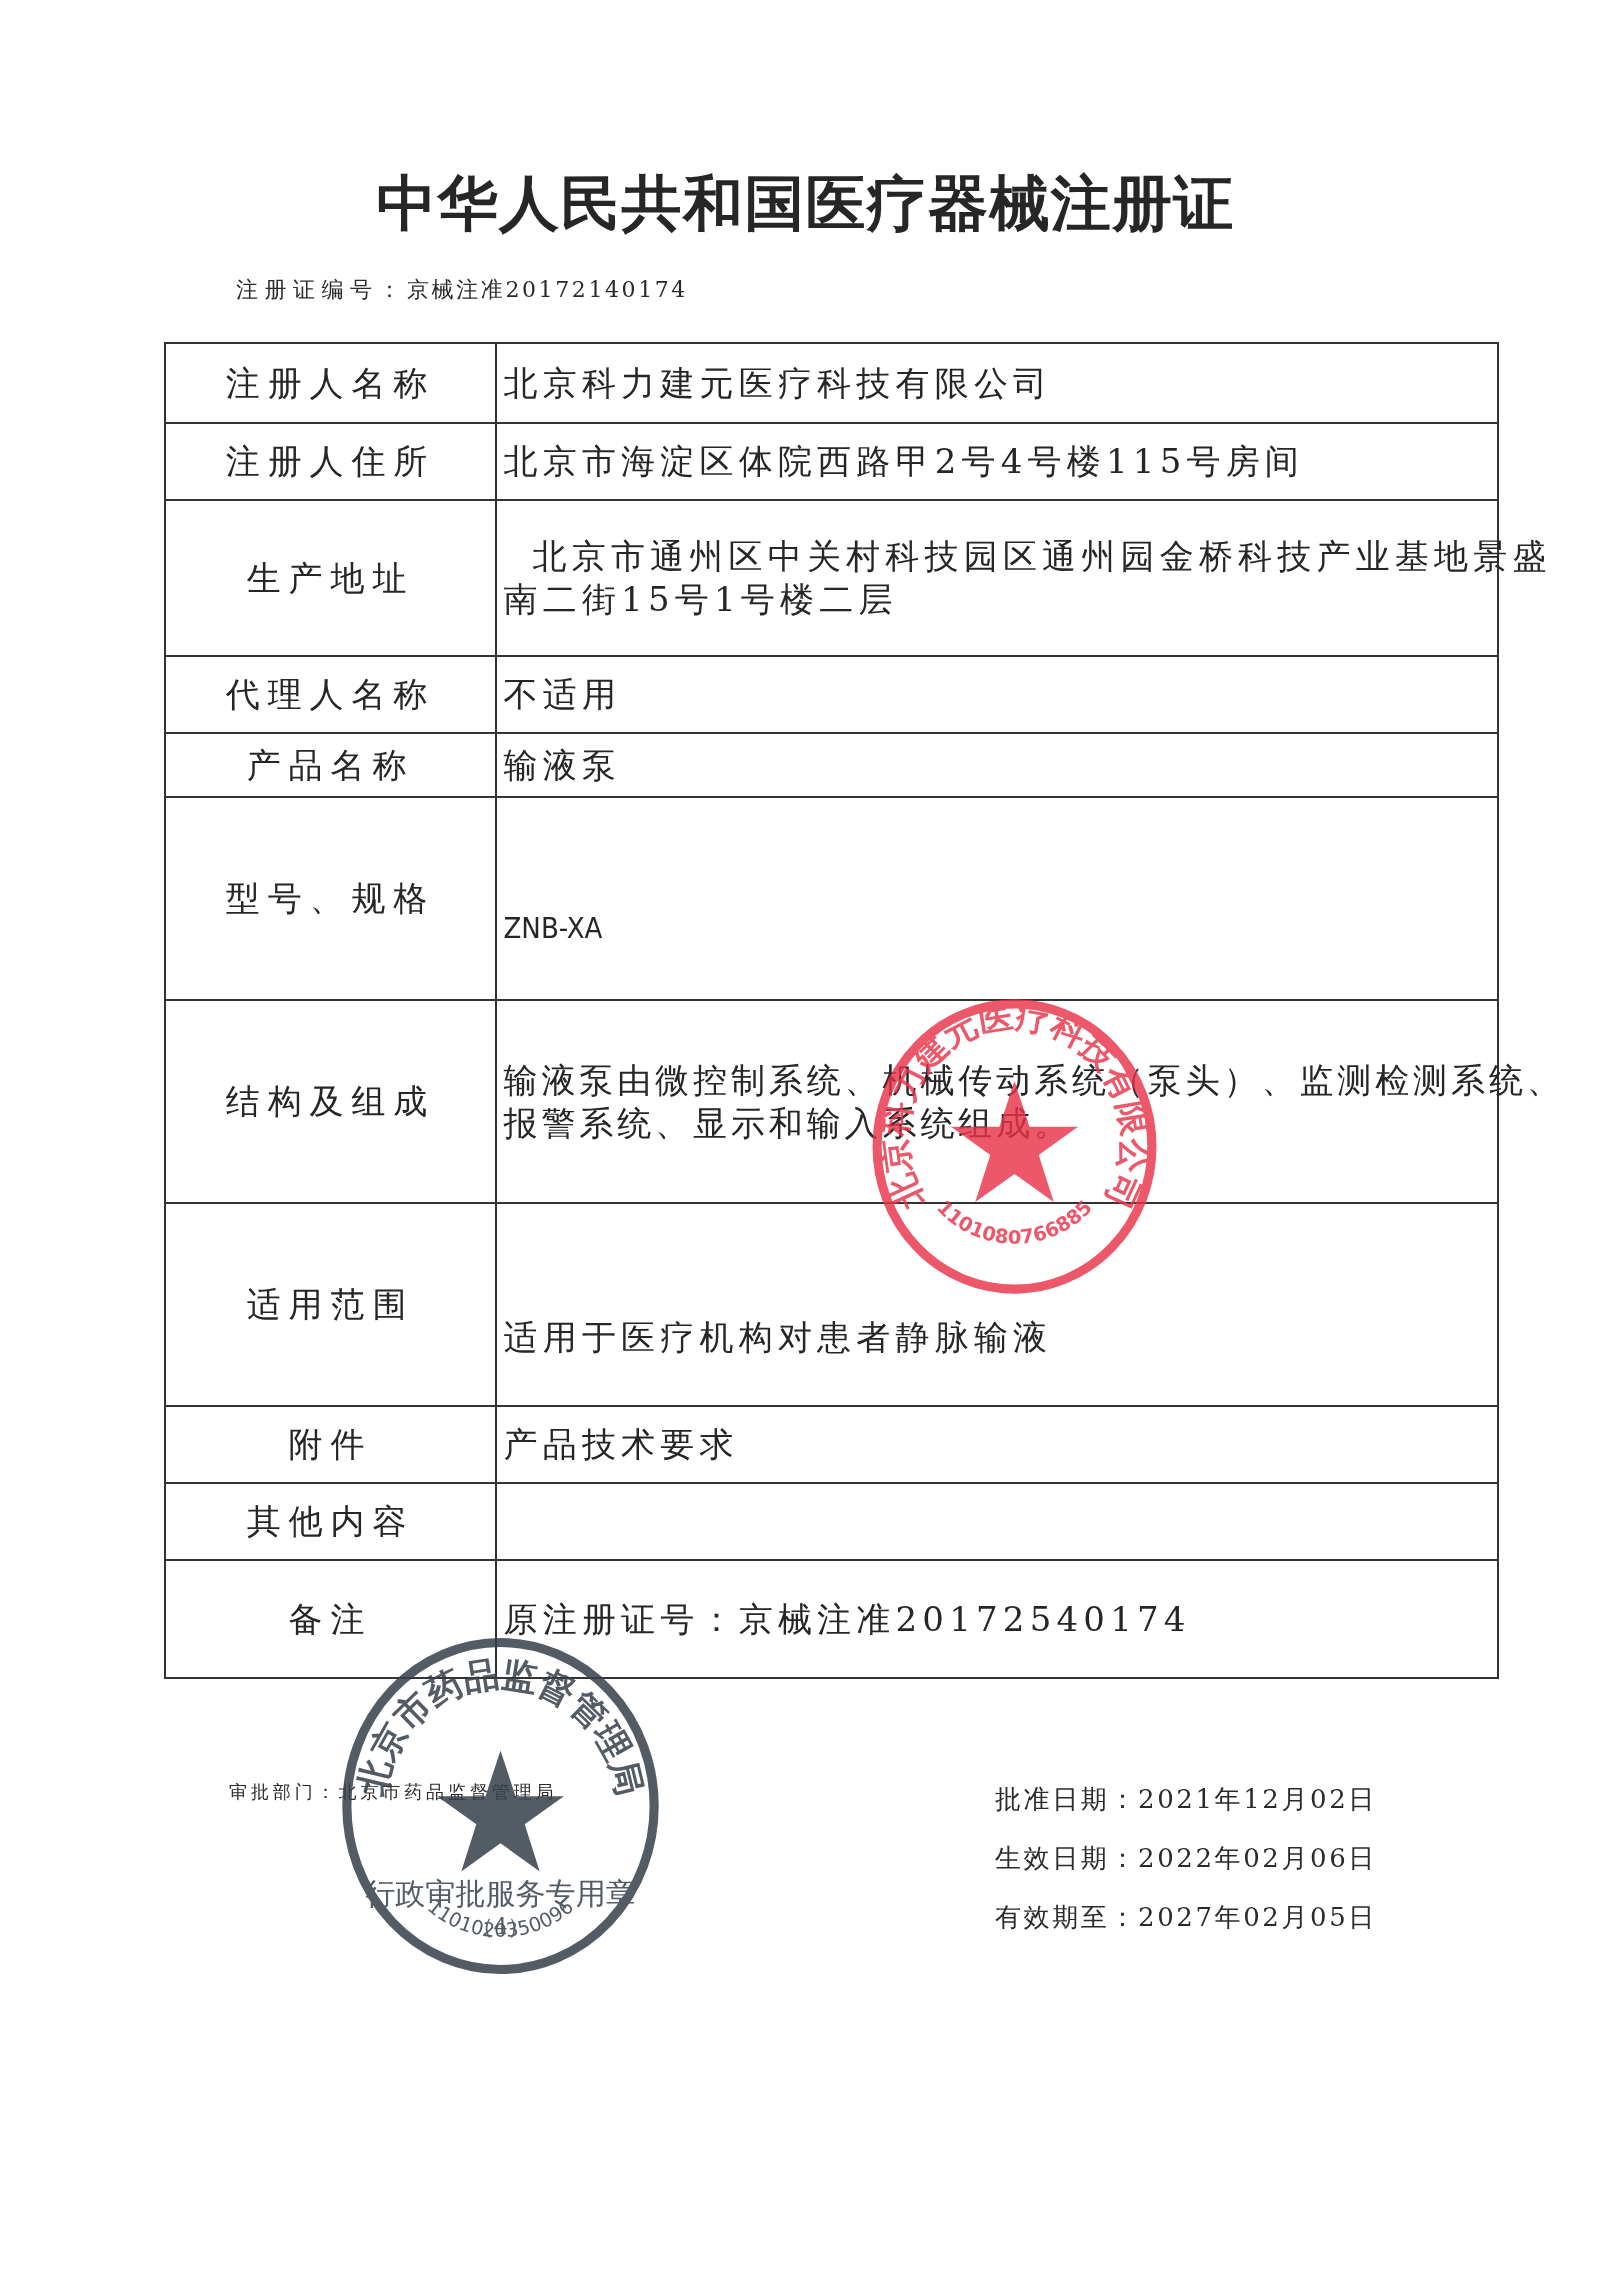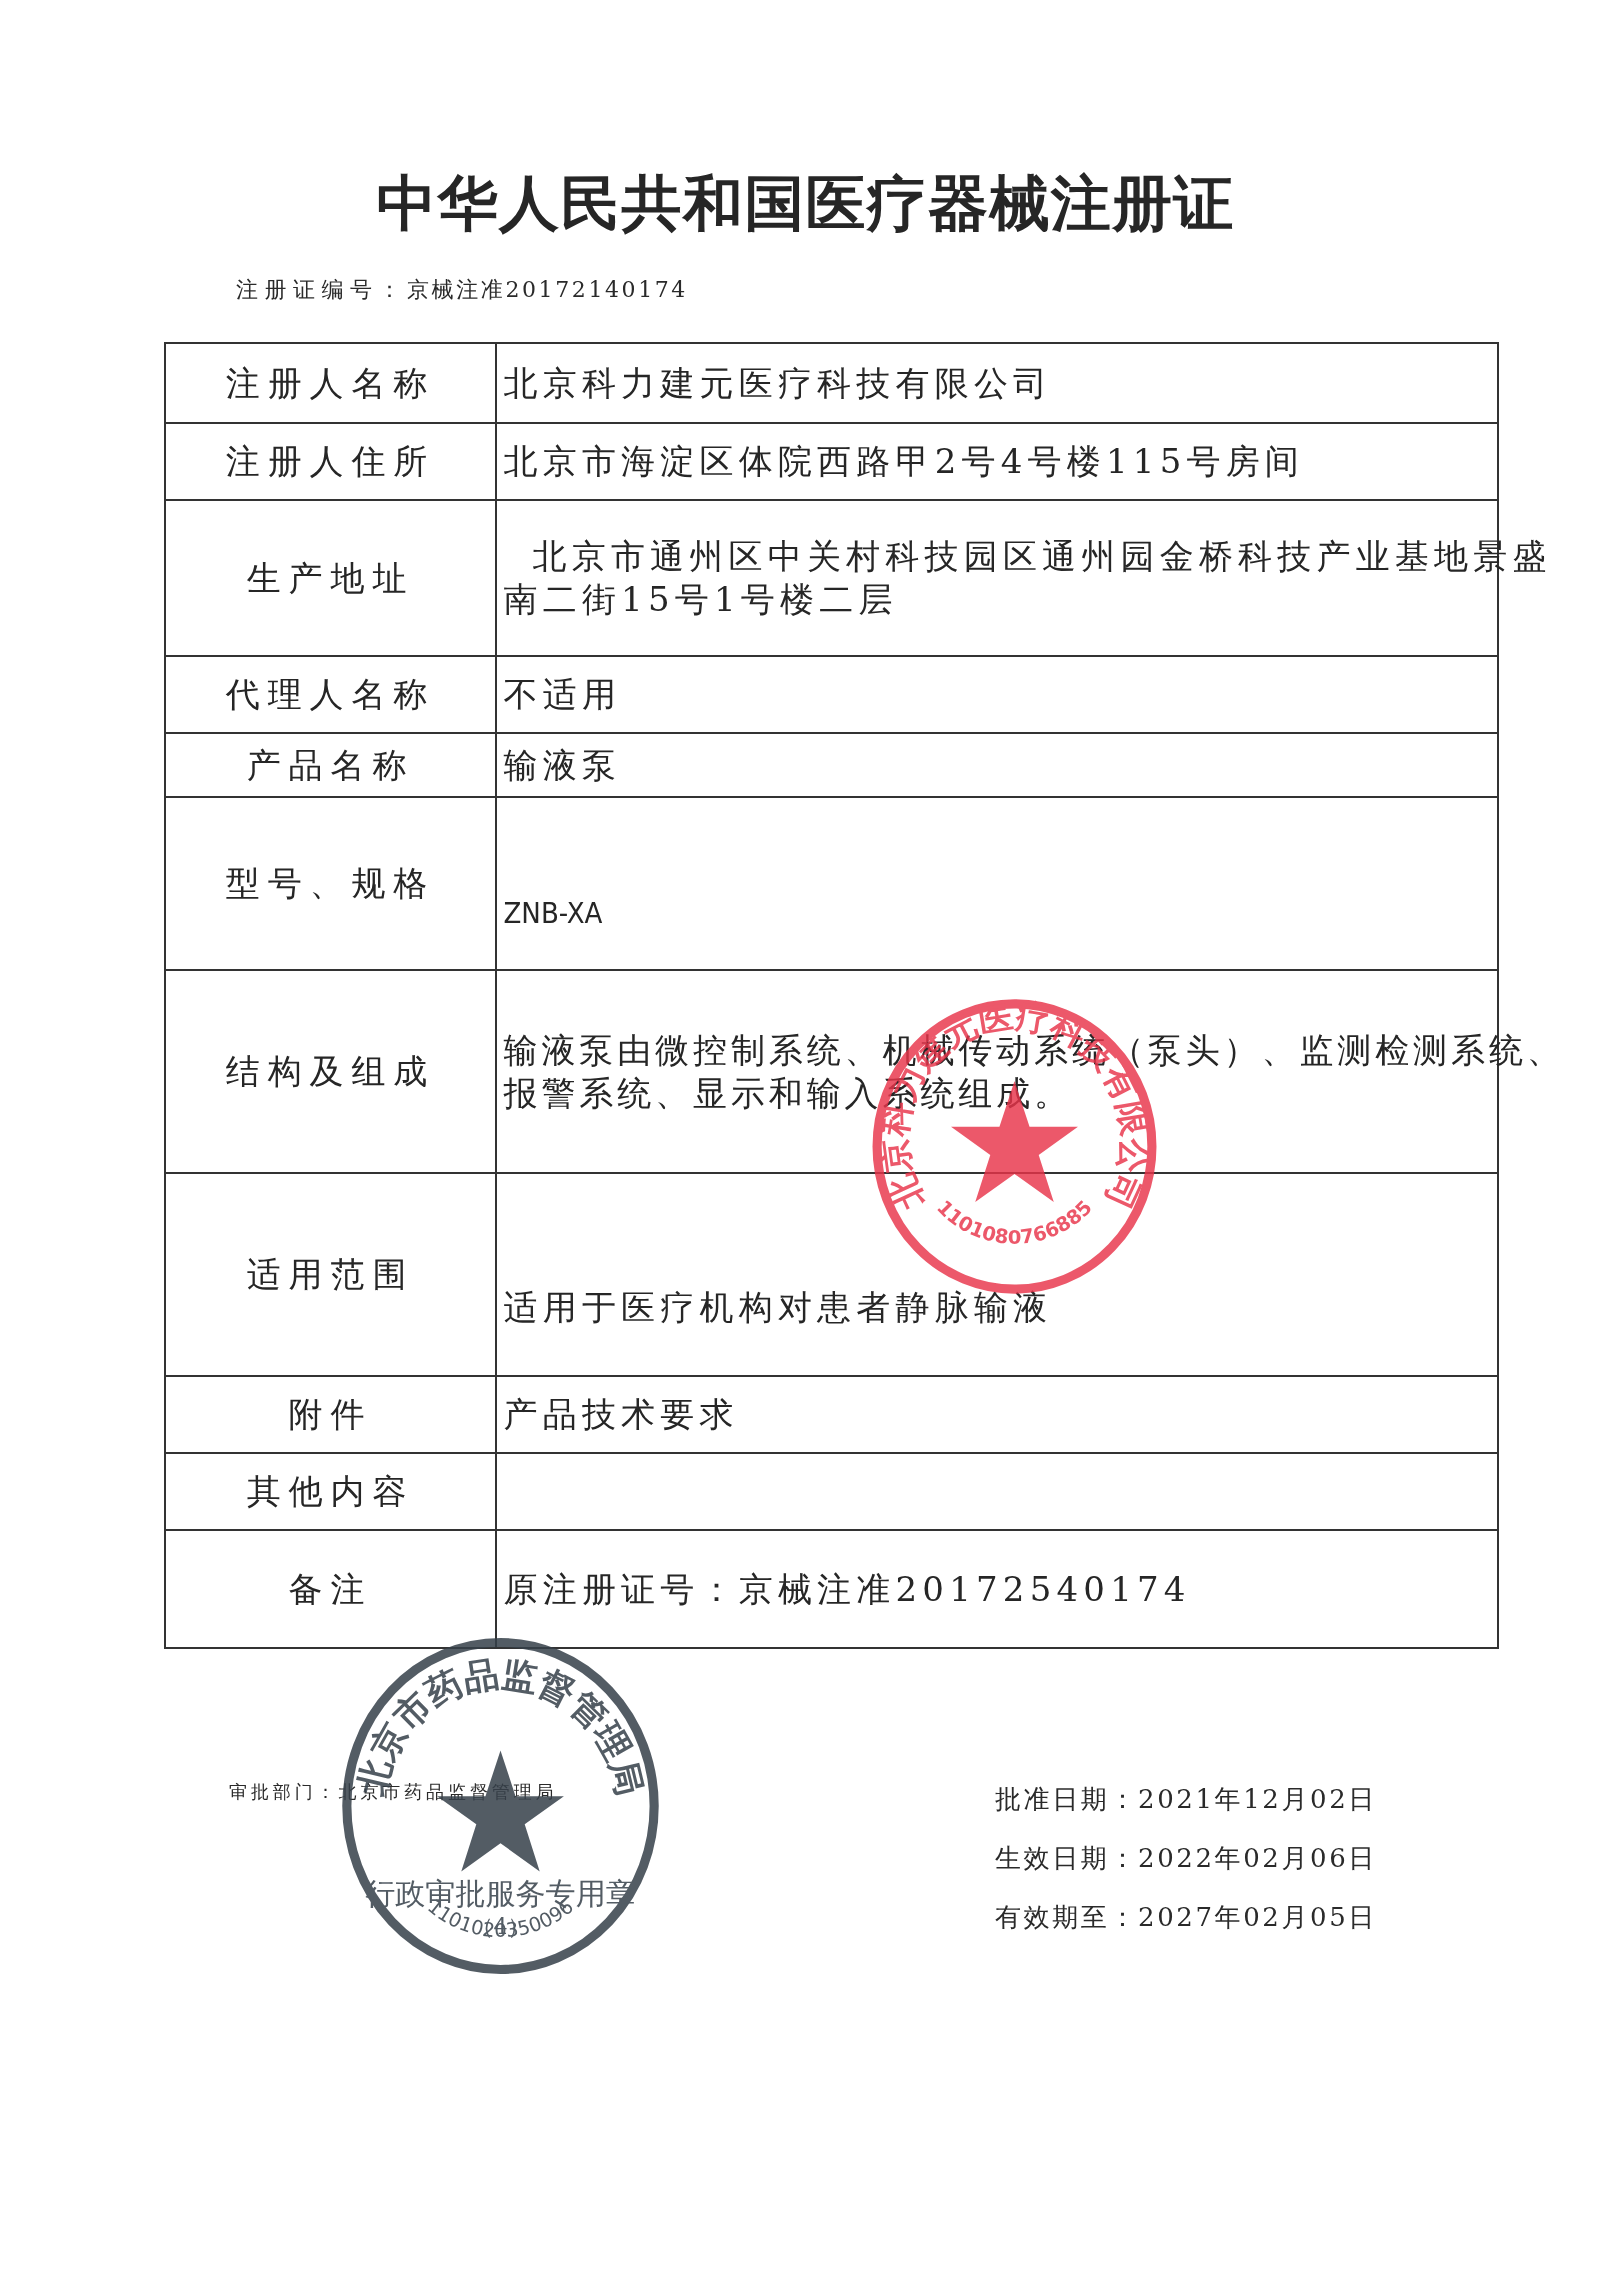--- a/index.html
+++ b/index.html
@@ -149,21 +149,21 @@
     </td>
   </tr>
   <tr style="height:77px">
     <td class="field-label">代理人名称</td>
     <td class="field-value">不适用</td>
   </tr>
   <tr style="height:64px">
     <td class="field-label">产品名称</td>
     <td class="field-value">输液泵</td>
   </tr>
-  <tr style="height:173px">
+  <tr style="height:203px">
     <td class="field-label">型号、规格</td>
     <td class="field-value top-aligned">
       <span class="value-mono">ZNB-XA</span>
     </td>
   </tr>
   <tr style="height:203px">
     <td class="field-label">结构及组成</td>
     <td class="field-value" style="letter-spacing:3.9px;">
       <div style="white-space:nowrap;">输液泵由微控制系统、机械传动系统（泵头）、监测检测系统、</div>
       <div>报警系统、显示和输入系统组成。</div>

